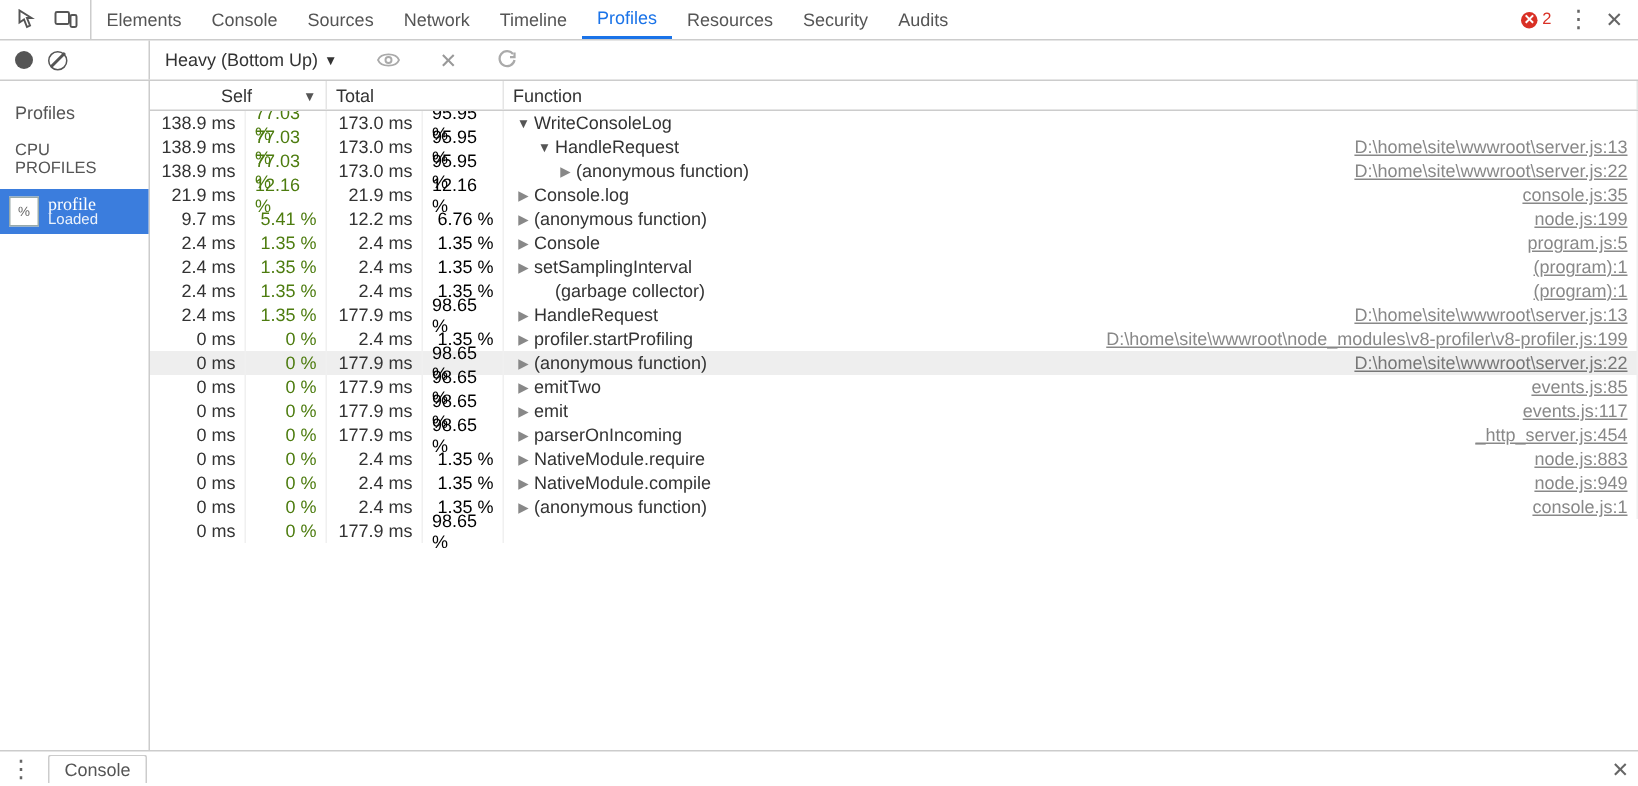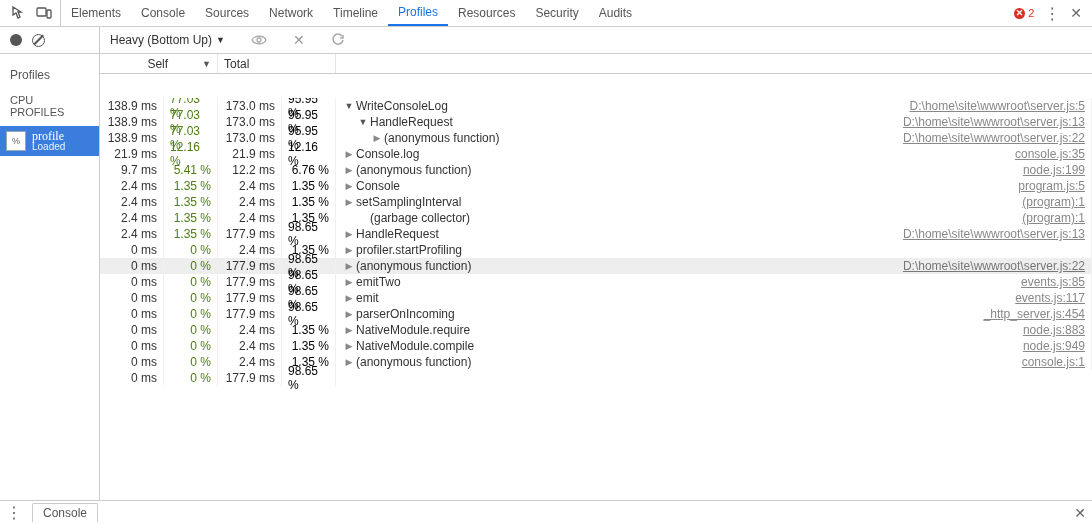--- a/index.html
+++ b/index.html
@@ -41,21 +41,21 @@
 
   
   .tablewrap { flex: 1 1 auto; display: flex; flex-direction: column; overflow: hidden; }
   .thead { display: flex; border-bottom: 1px solid #ccc; height: 20px; align-items: stretch; background: #fff; }
   .th { display: flex; align-items: center; padding: 0 6px; border-right: 1px solid #e5e5e5; color: #333; }
   .th.self { width: 118px; justify-content: flex-end; gap: 30px; }
   .th.total { width: 118px; }
   .th.func { flex: 1; justify-content: flex-start; }
   .sort-tri { font-size: 9px; color: #555; margin-left: 4px; }
 
-  .tbody { flex: 1; overflow: auto; margin-top: 24px; }
+  .tbody { flex: 1; overflow: auto; }
   .row { display: flex; height: 16px; align-items: center; font-size: 12px; }
   .row.sel { background: #eee; }
   .cell { padding: 0 6px; border-right: 1px solid #f0f0f0; display: flex; align-items: center; height: 100%; }
   .cell.selfms { width: 64px; justify-content: flex-end; }
   .cell.selfpct { width: 54px; justify-content: flex-end; color: #4d7c0f; }
   .cell.totms { width: 64px; justify-content: flex-end; }
   .cell.totpct { width: 54px; justify-content: flex-end; color: #000000; }
   .cell.func { flex: 1; justify-content: space-between; gap: 8px; overflow: hidden; }
   .fn-left { display: flex; align-items: center; gap: 2px; overflow: hidden; }
   .tri { width: 10px; display: inline-flex; justify-content: center; color: #888; font-size: 9px; }
@@ -151,34 +151,36 @@
 
   <div class="tablewrap">
     <div class="thead">
       <div class="th self">
         <span>Self</span>
         <span class="sort-tri">▼</span>
       </div>
       <div class="th total">
         <span>Total</span>
       </div>
+      <div class="th func">
+        <span>Function</span>
+      </div>
     </div>
     <div class="tbody">
         <div class="row">
           <div class="cell selfms">138.9 ms</div>
           <div class="cell selfpct">77.03 %</div>
           <div class="cell totms">173.0 ms</div>
           <div class="cell totpct">95.95 %</div>
           <div class="cell func">
             <span class="fn-left">
               <span class="indent" style="width: 0px;"></span>
               <span class="tri open">▼</span>
               <span class="fn-name">WriteConsoleLog</span>
             </span>
-            <span class="fn-link">D:\home\site\wwwroot\server.js:5</span>
           </div>
         </div>
         <div class="row">
           <div class="cell selfms">138.9 ms</div>
           <div class="cell selfpct">77.03 %</div>
           <div class="cell totms">173.0 ms</div>
           <div class="cell totpct">95.95 %</div>
           <div class="cell func">
             <span class="fn-left">
               <span class="indent" style="width: 14px;"></span>
@@ -290,20 +292,21 @@
           <div class="cell selfms">0 ms</div>
           <div class="cell selfpct">0 %</div>
           <div class="cell totms">2.4 ms</div>
           <div class="cell totpct">1.35 %</div>
           <div class="cell func">
             <span class="fn-left">
               <span class="indent" style="width: 0px;"></span>
               <span class="tri">▶</span>
               <span class="fn-name">profiler.startProfiling</span>
             </span>
+            <span class="fn-link">D:\home\site\wwwroot\node_modules\v8-profiler\v8-profiler.js:199</span>
           </div>
         </div>
         <div class="row sel">
           <div class="cell selfms">0 ms</div>
           <div class="cell selfpct">0 %</div>
           <div class="cell totms">177.9 ms</div>
           <div class="cell totpct">98.65 %</div>
           <div class="cell func">
             <span class="fn-left">
               <span class="indent" style="width: 0px;"></span>

